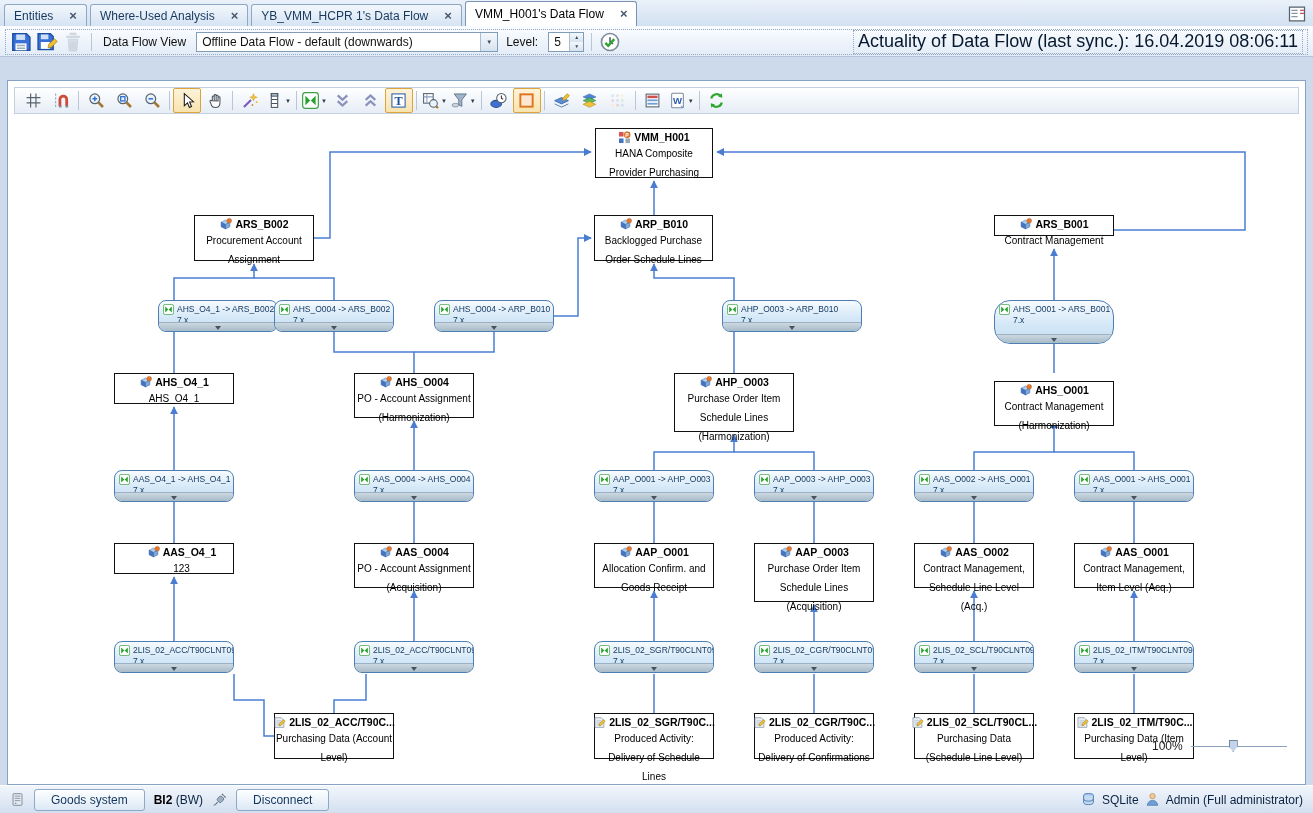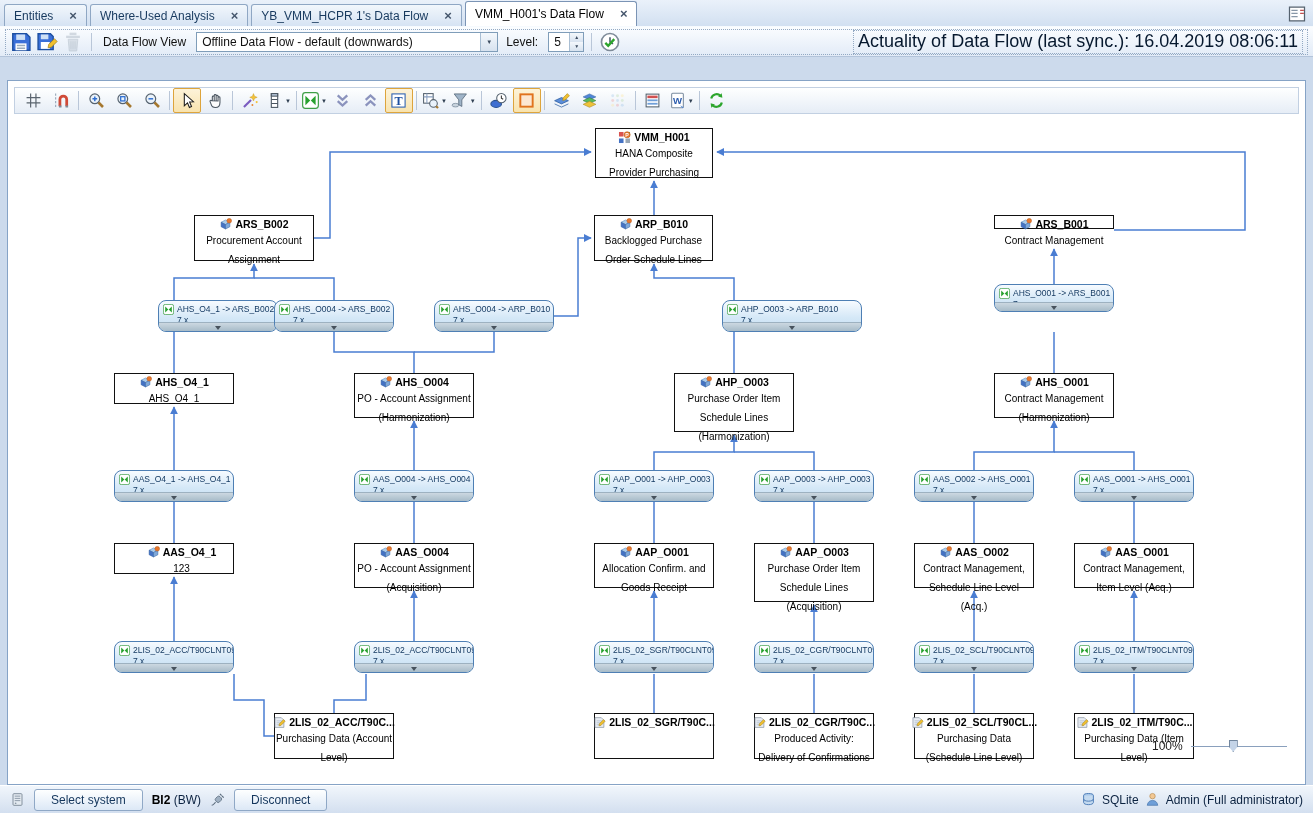--- a/index.html
+++ b/index.html
@@ -500,21 +500,21 @@
               <path d="M2.6 5.2L8 2.4l5.4 2.8L8 8z" fill="#aacbe9" stroke="#4a7ab5" stroke-width=".6"></path>
               <path d="M2.6 5.2v5.6L8 13.6V8z" fill="#4472c4" stroke="#2d5d9f" stroke-width=".6"></path>
               <path d="M13.4 5.2v5.6L8 13.6V8z" fill="#7fa8d9" stroke="#2d5d9f" stroke-width=".6"></path>
               <circle cx="12.6" cy="3.4" r="2.9" fill="#e8762c" stroke="#b35415" stroke-width=".6"></circle>
             </svg>
           </span>
           <span>ARP_B010</span>
         </div>
         <div class="ent-sub">Backlogged Purchase Order Schedule Lines</div>
       </div>
-      <div class="ent-node" style="left: 994px; top: 215px; width: 120px; height: 14px;">
+      <div class="ent-node" style="left: 994px; top: 215px; width: 120px; height: 21px;">
         <div class="ent-title">
           <span class="nicon">
             <svg viewBox="0 0 16 16">
               <path d="M2.6 5.2L8 2.4l5.4 2.8L8 8z" fill="#aacbe9" stroke="#4a7ab5" stroke-width=".6"></path>
               <path d="M2.6 5.2v5.6L8 13.6V8z" fill="#4472c4" stroke="#2d5d9f" stroke-width=".6"></path>
               <path d="M13.4 5.2v5.6L8 13.6V8z" fill="#7fa8d9" stroke="#2d5d9f" stroke-width=".6"></path>
               <circle cx="12.6" cy="3.4" r="2.9" fill="#e8762c" stroke="#b35415" stroke-width=".6"></circle>
             </svg>
           </span>
           <span>ARS_B001</span>
@@ -586,21 +586,21 @@
           </span>
           <div>
             <div class="tr-title">AHP_O003 -&gt; ARP_B010</div>
             <div class="tr-ver">7.x</div>
           </div>
         </div>
         <div class="tr-foot">
           <span class="tr-tri"></span>
         </div>
       </div>
-      <div class="tr-node" style="left: 994px; top: 284px; width: 120px; height: 28px;">
+      <div class="tr-node" style="left: 994px; top: 300px; width: 120px; height: 44px; border-radius: 16px;">
         <div class="tr-body">
           <span class="nicon">
             <svg viewBox="0 0 16 16">
               <rect x=".6" y=".6" width="14.8" height="14.8" rx="2.6" fill="#fff" stroke="#3e9e46" stroke-width="1.1"></rect>
               <polygon points="3.2,3.6 3.2,12.4 7.7,8" fill="#28a12f"></polygon>
               <polygon points="12.8,3.6 12.8,12.4 8.3,8" fill="#28a12f"></polygon>
             </svg>
           </span>
           <div>
             <div class="tr-title">AHS_O001 -&gt; ARS_B001</div>
@@ -646,21 +646,21 @@
               <path d="M2.6 5.2L8 2.4l5.4 2.8L8 8z" fill="#aacbe9" stroke="#4a7ab5" stroke-width=".6"></path>
               <path d="M2.6 5.2v5.6L8 13.6V8z" fill="#4472c4" stroke="#2d5d9f" stroke-width=".6"></path>
               <path d="M13.4 5.2v5.6L8 13.6V8z" fill="#7fa8d9" stroke="#2d5d9f" stroke-width=".6"></path>
               <circle cx="12.6" cy="3.4" r="2.9" fill="#e8762c" stroke="#b35415" stroke-width=".6"></circle>
             </svg>
           </span>
           <span>AHP_O003</span>
         </div>
         <div class="ent-sub">Purchase Order Item Schedule Lines (Harmonization)</div>
       </div>
-      <div class="ent-node" style="left: 994px; top: 373px; width: 120px; height: 45px; text-align: center;">
+      <div class="ent-node" style="left: 994px; top: 381px; width: 120px; height: 45px; text-align: center;">
         <div class="ent-title">
           <span class="nicon">
             <svg viewBox="0 0 16 16">
               <path d="M2.6 5.2L8 2.4l5.4 2.8L8 8z" fill="#aacbe9" stroke="#4a7ab5" stroke-width=".6"></path>
               <path d="M2.6 5.2v5.6L8 13.6V8z" fill="#4472c4" stroke="#2d5d9f" stroke-width=".6"></path>
               <path d="M13.4 5.2v5.6L8 13.6V8z" fill="#7fa8d9" stroke="#2d5d9f" stroke-width=".6"></path>
               <circle cx="12.6" cy="3.4" r="2.9" fill="#e8762c" stroke="#b35415" stroke-width=".6"></circle>
             </svg>
           </span>
           <span>AHS_O001</span>
@@ -984,20 +984,21 @@
         <div class="ent-title">
           <span class="nicon">
             <svg viewBox="0 0 16 16">
               <path d="M2.4 2h7.8l3.2 3.2V14H2.4z" fill="#e9edf3" stroke="#7e8b99" stroke-width=".8"></path>
               <path d="M4.4 6h7M4.4 8.4h7M4.4 10.8h4.6" stroke="#9fb0c2" stroke-width=".8"></path>
               <path d="M7.8 9.6l5.2-5.2 2 2-5.2 5.2-2.5.5z" fill="#f0c030" stroke="#9c7c1c" stroke-width=".6"></path>
             </svg>
           </span>
           <span>2LIS_02_SGR/T90C...</span>
         </div>
+        <div class="ent-sub">Produced Activity: Delivery of Schedule Lines</div>
       </div>
       <div class="ent-node" style="left: 754px; top: 713px; width: 120px; height: 46px;">
         <div class="ent-title">
           <span class="nicon">
             <svg viewBox="0 0 16 16">
               <path d="M2.4 2h7.8l3.2 3.2V14H2.4z" fill="#e9edf3" stroke="#7e8b99" stroke-width=".8"></path>
               <path d="M4.4 6h7M4.4 8.4h7M4.4 10.8h4.6" stroke="#9fb0c2" stroke-width=".8"></path>
               <path d="M7.8 9.6l5.2-5.2 2 2-5.2 5.2-2.5.5z" fill="#f0c030" stroke="#9c7c1c" stroke-width=".6"></path>
             </svg>
           </span>
@@ -1042,21 +1043,21 @@
 </div>
 
 <div class="status-bar">
   <span class="sicon">
       <svg viewBox="0 0 16 16">
         <rect x="3.2" y="1.8" width="9.6" height="12.4" rx="1" fill="#e3eaf1" stroke="#7e8b99"></rect>
         <path d="M5 4.4h6M5 6.8h6M5 9.2h6" stroke="#8b98a6"></path>
         <circle cx="6" cy="12" r=".9" fill="#8b98a6"></circle>
       </svg>
     </span>
-  <div class="sbtn">Select system</div>
+  <div class="sbtn">Goods system</div>
   <span><span class="sys-name">BI2</span>
     <span>(BW)</span></span>
   <span class="sicon">
       <svg viewBox="0 0 16 16">
         <path d="M1.8 14.2c2.2-.2 2.4-2 4.2-3.2" stroke="#5a6b7d" stroke-width="1.2" fill="none"></path>
         <rect x="6.2" y="4.6" width="5.6" height="6.4" rx="2" transform="rotate(45 9 7.8)" fill="#9fb0c2" stroke="#5a6b7d" stroke-width=".8"></rect>
         <path d="M10.6 2l1.8 1.8M12.8 4.2l1.8 1.8" stroke="#5a6b7d" stroke-width="1.3"></path>
       </svg>
     </span>
   <div class="sbtn">Disconnect</div>

